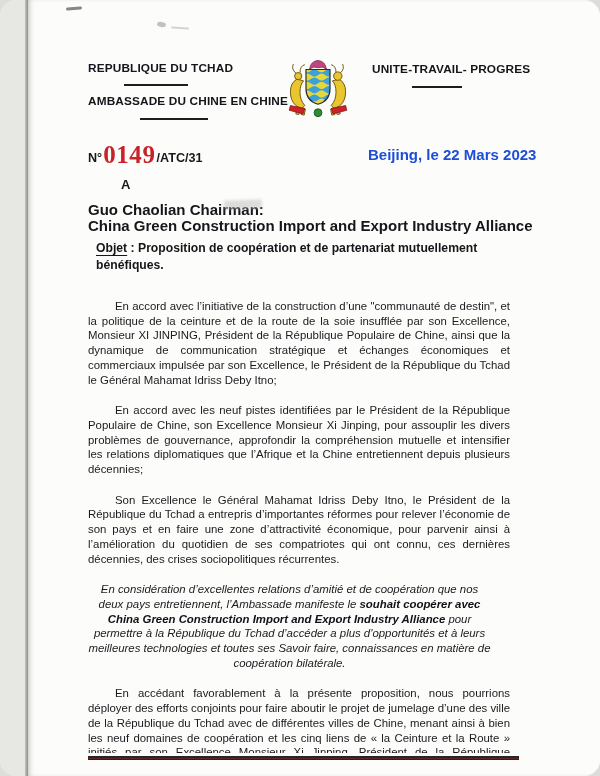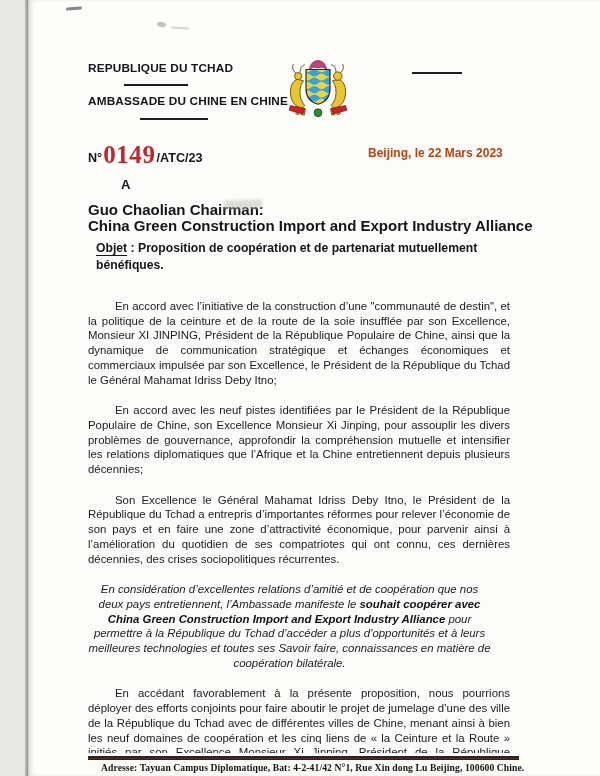--- a/index.html
+++ b/index.html
@@ -1,18 +1,18 @@
 <!DOCTYPE html>
 <html><head>
 <meta charset="utf-8">
 <style>
   html,body{margin:0;padding:0;background:#dddddb;}
   .scan{
     position:relative;width:600px;height:776px;overflow:hidden;
-    background:#eaeae7;font-family:"Liberation Sans",sans-serif;color:#17171c;
+    background:#eaeae7;font-family:"Liberation Sans",sans-serif;color:#17171c;border-radius:16px;
   }
   .edge-strip{position:absolute;left:0;top:0;width:26px;height:776px;background:#e7e7e4;}
   .edge-line{position:absolute;left:25px;top:0;width:3px;height:776px;
     background:linear-gradient(90deg,#c2c2c0,#8f8f8d);}
   .paper{position:absolute;left:28px;top:0;width:572px;height:776px;background:#fcfcfa;
     box-shadow:inset 4px 0 6px -4px rgba(0,0,0,.35);}
   .speck{position:absolute;border-radius:2px;}
   .speck.s1{left:66px;top:7px;width:16px;height:3px;background:#555;opacity:.7;transform:rotate(-5deg);}
   .speck.s2{left:157px;top:22px;width:9px;height:5px;background:#888;opacity:.5;border-radius:50%;transform:rotate(10deg);}
   .speck.s3{left:171px;top:27px;width:18px;height:2px;background:#999;opacity:.4;transform:rotate(4deg);}
@@ -24,21 +24,21 @@
   .rule.r2{width:68px;margin:10px 0 0 52px;}
   .hdr-right{position:absolute;left:344px;top:62px;font-weight:bold;font-size:11.8px;
     letter-spacing:.15px;color:#14141a;}
   .rule.r3{width:50px;margin:10px 0 0 40px;}
   .emblem{position:absolute;left:254px;top:56px;width:72px;height:64px;}
 
   .refline{position:absolute;left:60px;top:140px;white-space:nowrap;}
   .ref-prefix,.ref-suffix{font-weight:bold;font-size:12.6px;color:#17171c;}
   .ref-number{font-family:"Liberation Serif",serif;font-weight:600;font-size:25px;
     color:#c9232a;letter-spacing:.6px;position:relative;top:1px;margin:0 1px;}
-  .dateline{position:absolute;left:340px;top:146px;font-weight:bold;font-size:12px;color:#c2410c;}
+  .dateline{position:absolute;left:340px;top:146px;font-weight:bold;font-size:15px;color:#1d4ed8;}
 
   .to-marker{position:absolute;left:93px;top:177px;font-weight:bold;font-size:13px;}
   .recipient{position:absolute;left:60px;top:202px;font-weight:bold;font-size:15px;line-height:15.5px;color:#15151a;}
   .smudge{position:absolute;left:196px;top:200px;width:38px;height:9px;background:#bdbdbb;
     filter:blur(1.5px);opacity:.5;transform:rotate(-2deg);}
 
   .objet{position:absolute;left:68px;top:240px;width:414px;font-weight:bold;
     font-size:12.2px;line-height:17px;color:#15151a;}
   .objet-label{text-decoration:underline;text-underline-offset:3px;}
 
@@ -107,25 +107,26 @@
         </g>
         <path d="M40,22 h40 v32 q0,20 -20,26 q-20,-6 -20,-26 z" fill="none" stroke="#2b2b2b" stroke-width="2"></path>
 
         <path d="M14,82 l24,5 -3,9 -23,-6 z" fill="#cf2128" stroke="#7e1418" stroke-width="1.2"></path>
         <path d="M106,82 l-24,5 3,9 23,-6 z" fill="#cf2128" stroke="#7e1418" stroke-width="1.2"></path>
         <circle cx="60" cy="94" r="6.5" fill="#2f8c35" stroke="#1c5a20" stroke-width="1.6"></circle>
       </svg>
     </div>
 
     <div class="hdr-right">
+      <div>UNITE-TRAVAIL- PROGRES</div>
       <div class="rule r3"></div>
     </div>
 
     <div class="refline">
-      <span class="ref-prefix">N°</span><span class="ref-number">0149</span><span class="ref-suffix">/ATC/23</span>
+      <span class="ref-prefix">N°</span><span class="ref-number">0149</span><span class="ref-suffix">/ATC/31</span>
     </div>
 
     <div class="dateline">Beijing, le 22 Mars 2023</div>
 
     <div class="to-marker">A</div>
 
     <div class="recipient">
       <div>Guo Chaolian Chairman:</div>
       <div>China Green Construction Import and Export Industry Alliance</div>
     </div>
@@ -138,19 +139,18 @@
 
     <div class="body-text">
       <p class="ind just">En accord avec l’initiative de la construction d’une "communauté de destin", et la politique de la ceinture et de la route de la soie insufflée par son Excellence, Monsieur XI JINPING, Président de la République Populaire de Chine, ainsi que la dynamique de communication stratégique et échanges économiques et commerciaux impulsée par son Excellence, le Président de la République du Tchad le Général Mahamat Idriss Deby Itno;</p>
       <p class="ind just">En accord avec les neuf pistes identifiées par le Président de la République Populaire de Chine, son Excellence Monsieur Xi Jinping, pour assouplir les divers problèmes de gouvernance, approfondir la compréhension mutuelle et intensifier les relations diplomatiques que l’Afrique et la Chine entretiennent depuis plusieurs décennies;</p>
       <p class="ind just">Son Excellence le Général Mahamat Idriss Deby Itno, le Président de la République du Tchad a entrepris d’importantes réformes pour relever l’économie de son pays et en faire une zone d’attractivité économique, pour parvenir ainsi à l’amélioration du quotidien de ses compatriotes qui ont connu, ces dernières décennies, des crises sociopolitiques récurrentes.</p>
       <p class="p4"><span>En considération d’excellentes relations d’amitié et de coopération que nos deux pays entretiennent, l’Ambassade manifeste le </span><b>souhait coopérer avec China Green Construction Import and Export Industry Alliance</b><span> pour permettre à la République du Tchad d’accéder a plus d'opportunités et à leurs meilleures technologies et toutes ses Savoir faire, connaissances en matière de coopération bilatérale.</span></p>
       <p class="ind just">En accédant favorablement à la présente proposition, nous pourrions déployer des efforts conjoints pour faire aboutir le projet de jumelage d’une des ville de la République du Tchad avec de différentes villes de Chine, menant ainsi à bien les neuf domaines de coopération et les cinq liens de « la Ceinture et la Route » initiés par son Excellence Monsieur Xi Jinping, Président de la République Populaire de Chine, à</p>
     </div>
 
     <div class="footer-rule"></div>
-    <div class="footer-text">Adresse: Tayuan Campus Diplomatique, Bat: 4-2-41/42 N°1, Rue Xin dong Lu Beijing, 100600 Chine.</div>
   </div>
 
   <div class="speck s1"></div>
   <div class="speck s2"></div>
   <div class="speck s3"></div>
 </div>
 
 </body></html>

